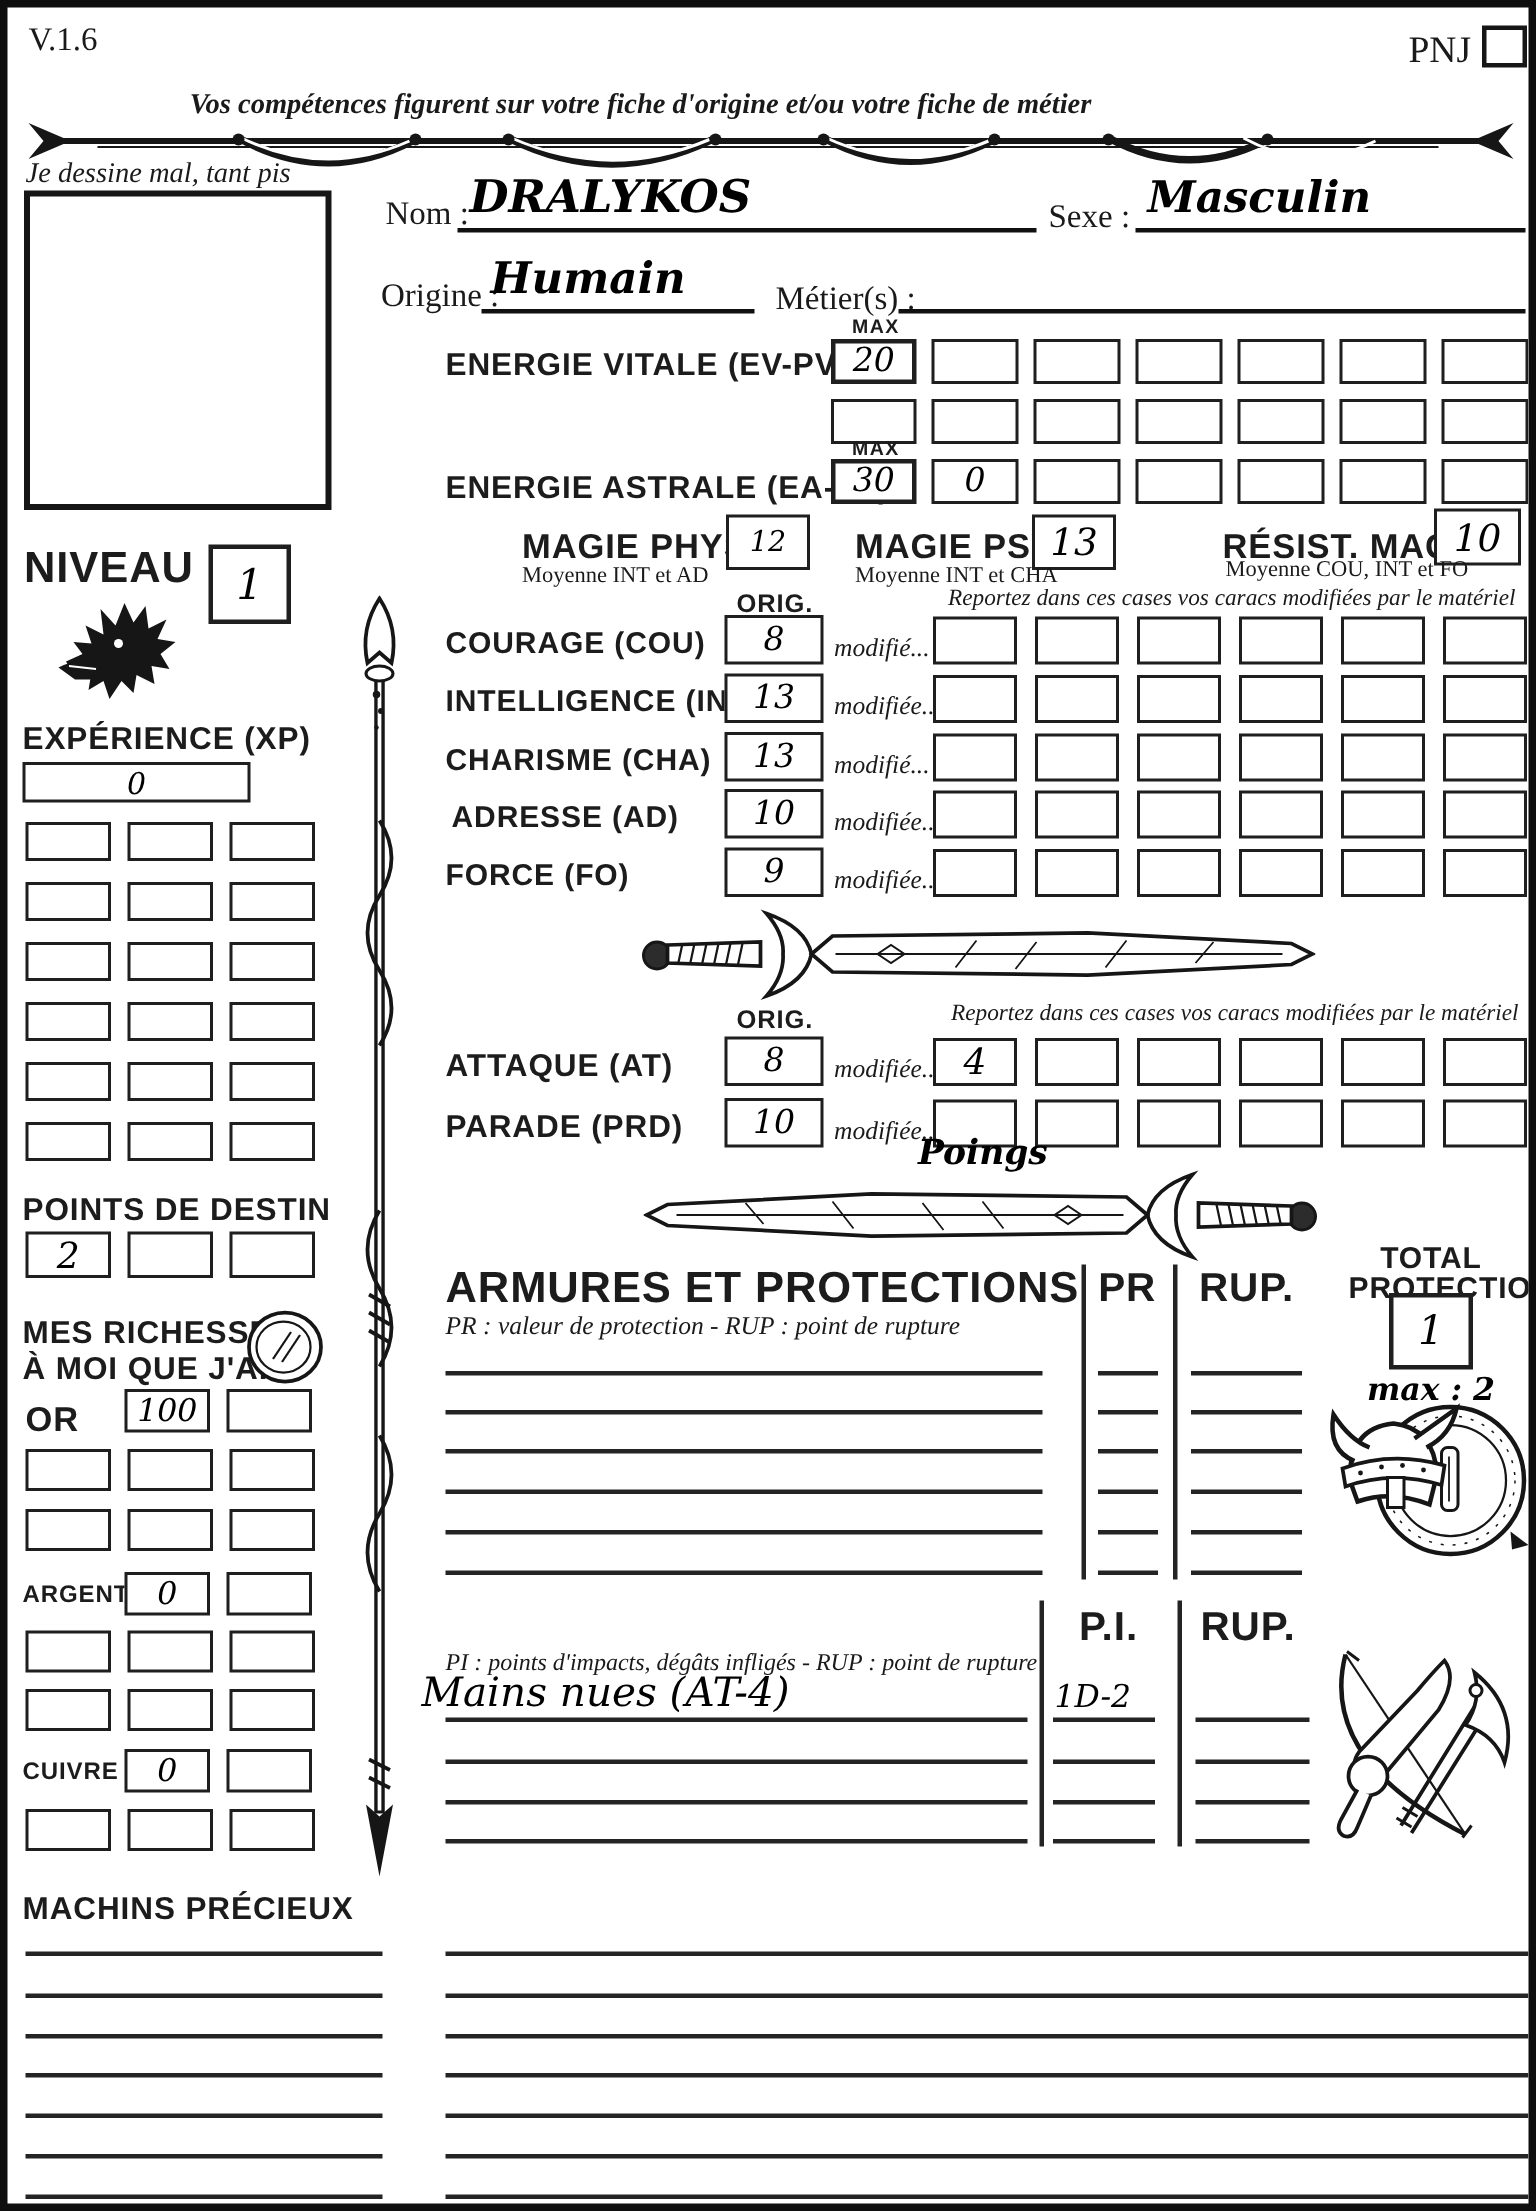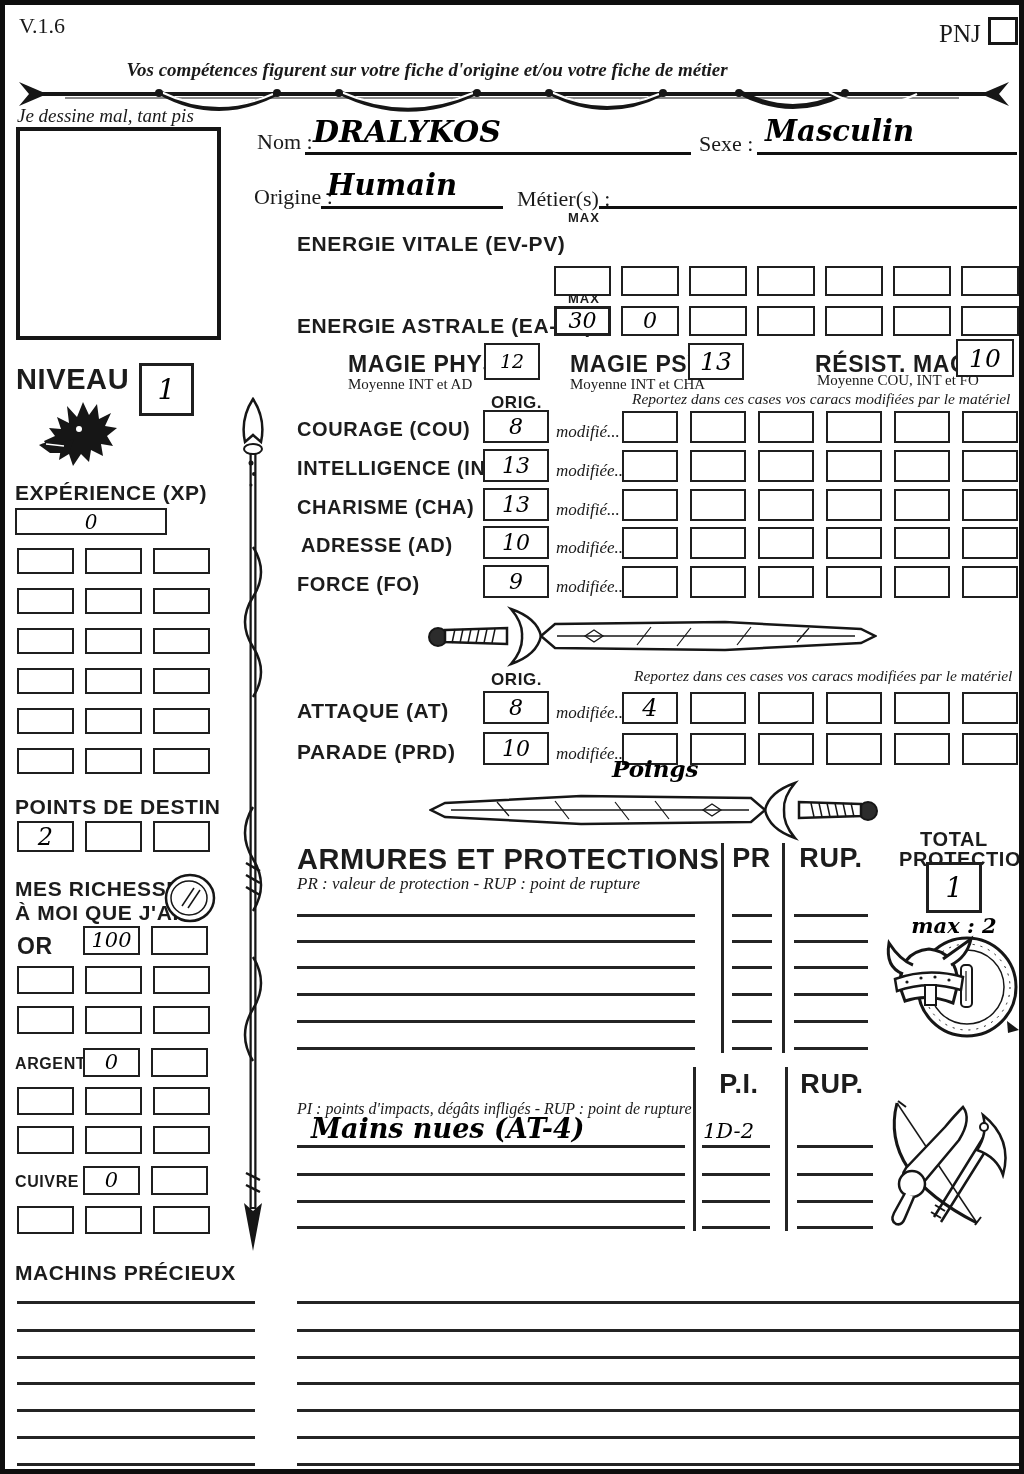--- a/index.html
+++ b/index.html
@@ -195,20 +195,31 @@
   <div class="uln" style="left:752px;top:147px;width:260px"></div>
 
   <div class="cal" style="left:249px;top:181px;font-size:22px">Origine :</div>
   <div class="hand abs" style="left:322px;top:166px;font-size:29px;font-weight:bold">Humain</div>
   <div class="uln" style="left:316px;top:201px;width:182px"></div>
   <div class="cal" style="left:512px;top:183px;font-size:22px">Métier(s) :</div>
   <div class="uln" style="left:594px;top:201px;width:418px"></div>
 
   <div class="h" style="left:563px;top:206px;font-size:13px;letter-spacing:1px">MAX</div>
   <div class="h" style="left:292px;top:228px;font-size:21px">ENERGIE VITALE (EV-PV)</div>
+  <div class="row" style="left:549px;top:221px;gap:10px">
+    <div class="bx bx3" style="width:57px">
+      <span class="hand" style="font-size:22px">20</span>
+    </div>
+    <div class="bx"></div>
+      <div class="bx"></div>
+      <div class="bx"></div>
+      <div class="bx"></div>
+      <div class="bx"></div>
+      <div class="bx"></div>
+  </div>
   <div class="row" style="left:549px;top:261px;gap:10px">
     <div class="bx" style="width:57px"></div>
     <div class="bx"></div>
       <div class="bx"></div>
       <div class="bx"></div>
       <div class="bx"></div>
       <div class="bx"></div>
       <div class="bx"></div>
   </div>
 
@@ -428,21 +439,21 @@
     <path d="M68,38 Q84,30 88,12 Q74,22 60,32" fill="#fff" stroke="#161616" stroke-width="3"></path>
     <rect x="42" y="58" width="11" height="20" fill="#fff" stroke="#161616" stroke-width="2"></rect>
   </svg>
 
   <div class="cal ital" style="left:292px;top:1096px;font-size:16px">PI : points d'impacts, dégâts infligés - RUP : point de rupture</div>
   <div class="vln" style="left:688px;top:1062px;height:164px"></div>
   <div class="vln" style="left:780px;top:1062px;height:164px"></div>
   <div class="h ctr" style="left:688px;top:1066px;width:92px;font-size:27px">P.I.</div>
   <div class="h ctr" style="left:784px;top:1066px;width:86px;font-size:27px">RUP.</div>
 
-  <div class="hand abs" style="left:306px;top:1110px;font-size:27px;font-weight:bold">Mains nues (AT-4)</div>
+  <div class="hand abs" style="left:276px;top:1110px;font-size:27px;font-weight:normal">Mains nues (AT-4)</div>
   <div class="hand abs" style="left:698px;top:1116px;font-size:21px">1D-2</div>
 
   <div class="ln" style="left:292px;top:1140px;width:388px"></div>
     <div class="ln" style="left:697px;top:1140px;width:68px"></div>
     <div class="ln" style="left:792px;top:1140px;width:76px"></div>
   <div class="ln" style="left:292px;top:1168px;width:388px"></div>
     <div class="ln" style="left:697px;top:1168px;width:68px"></div>
     <div class="ln" style="left:792px;top:1168px;width:76px"></div>
   <div class="ln" style="left:292px;top:1195px;width:388px"></div>
     <div class="ln" style="left:697px;top:1195px;width:68px"></div>

